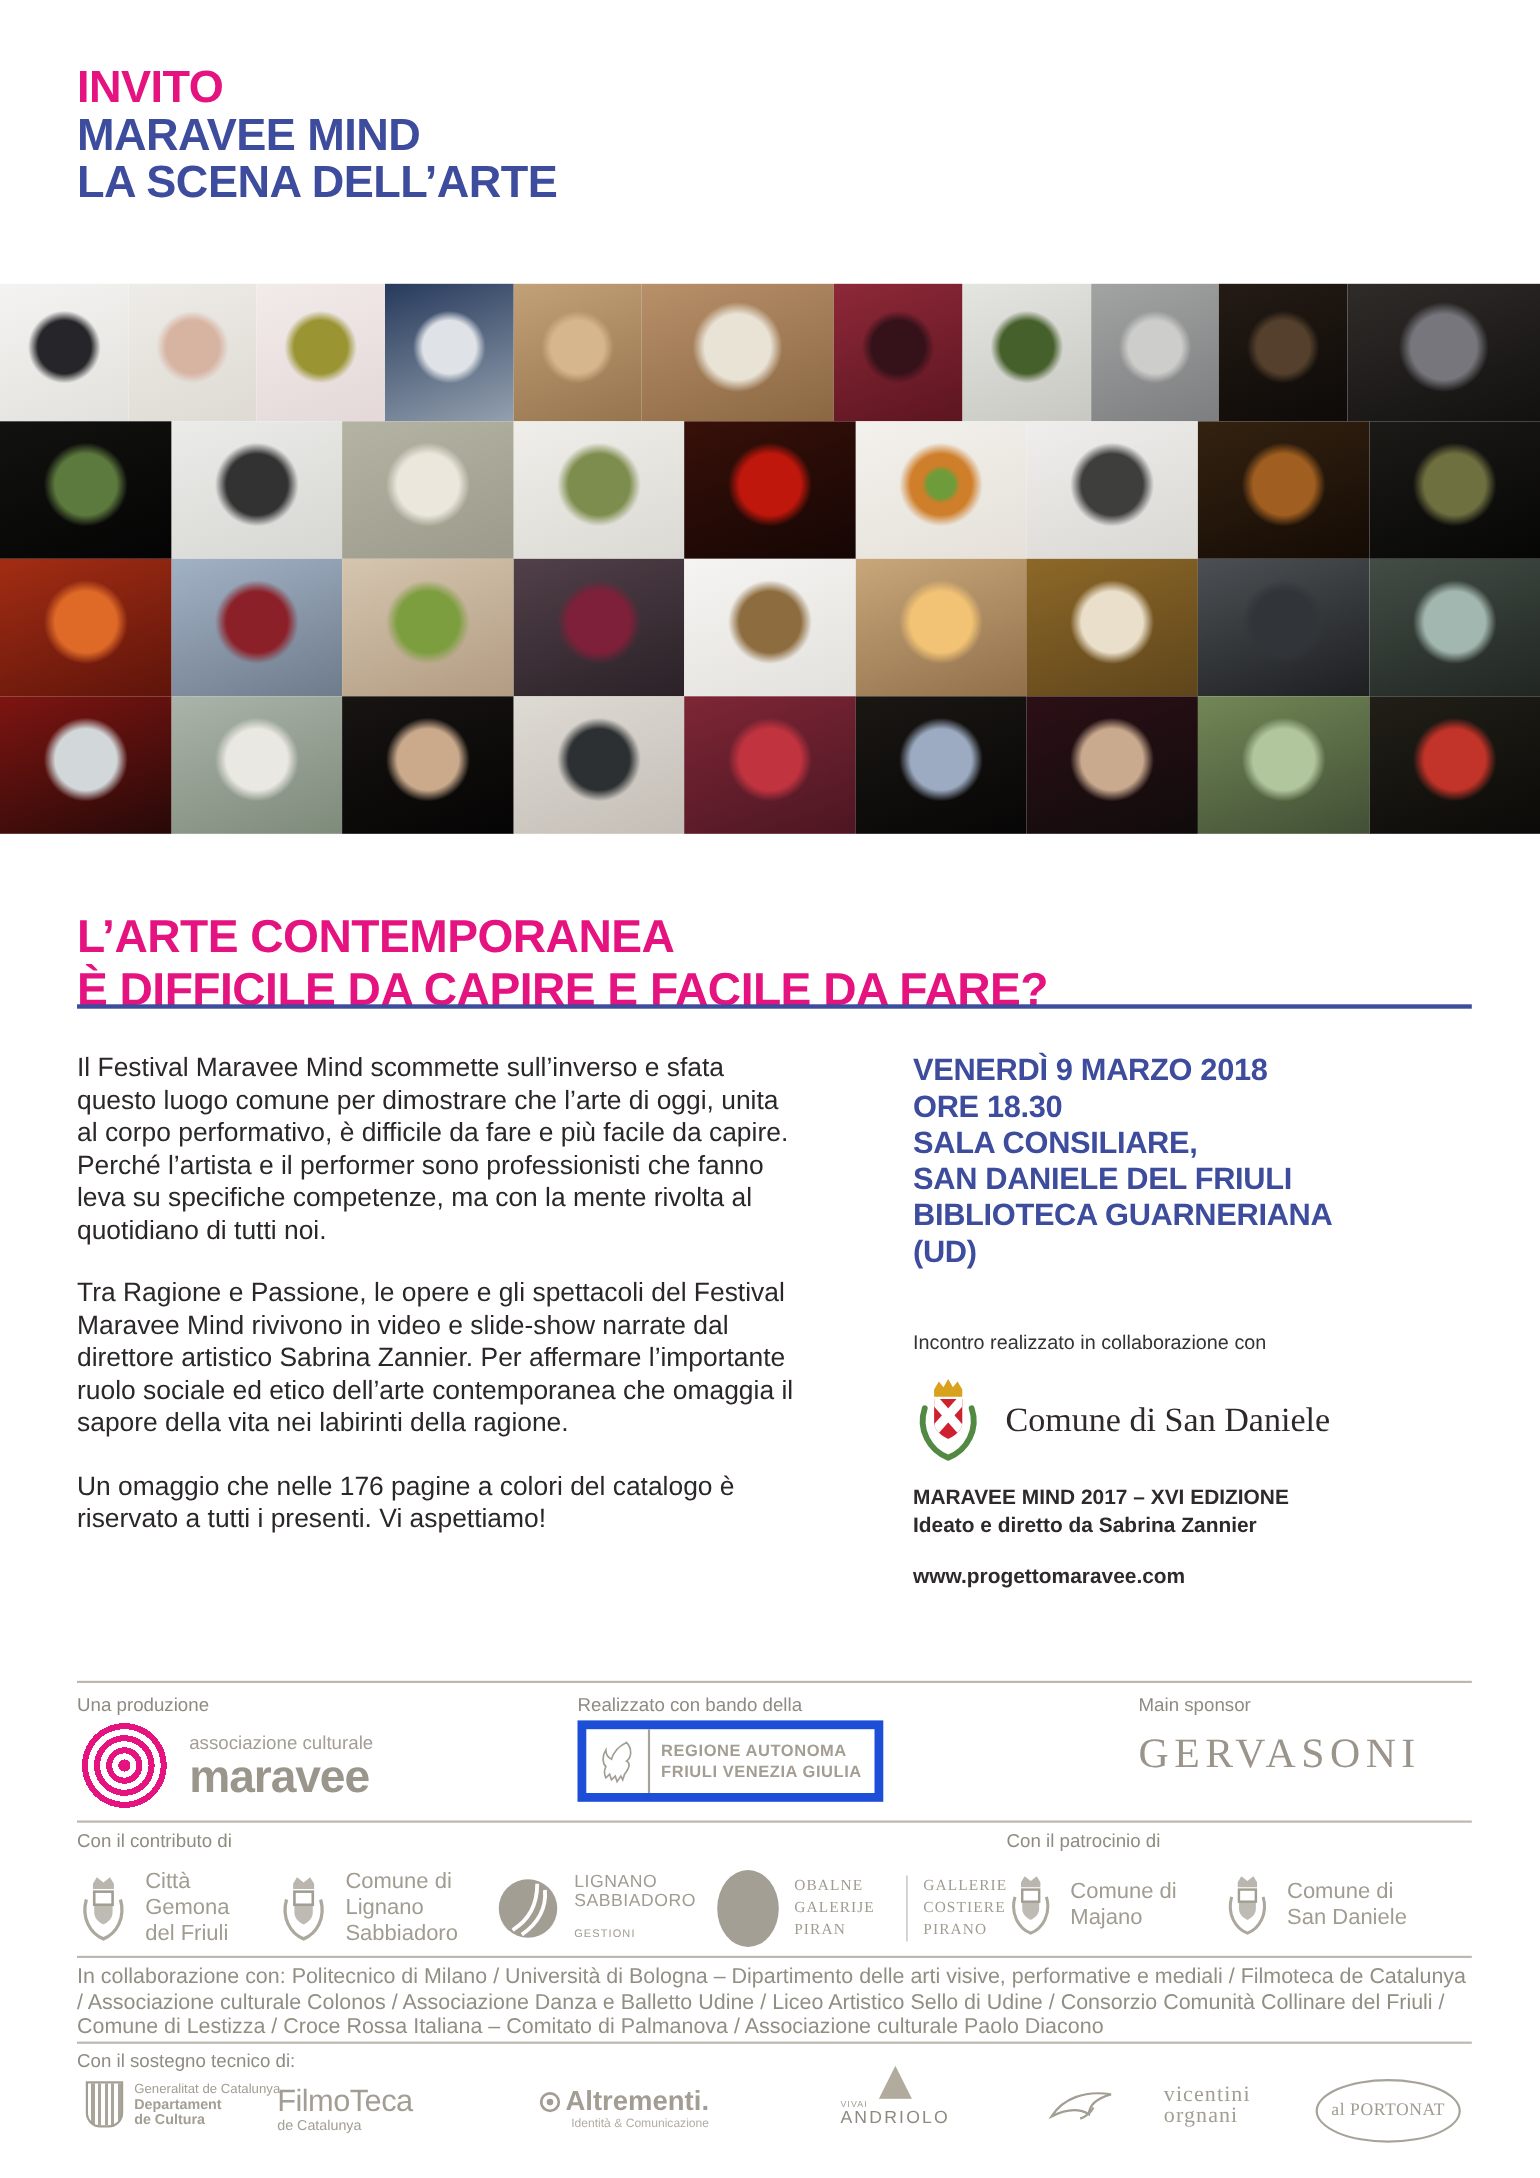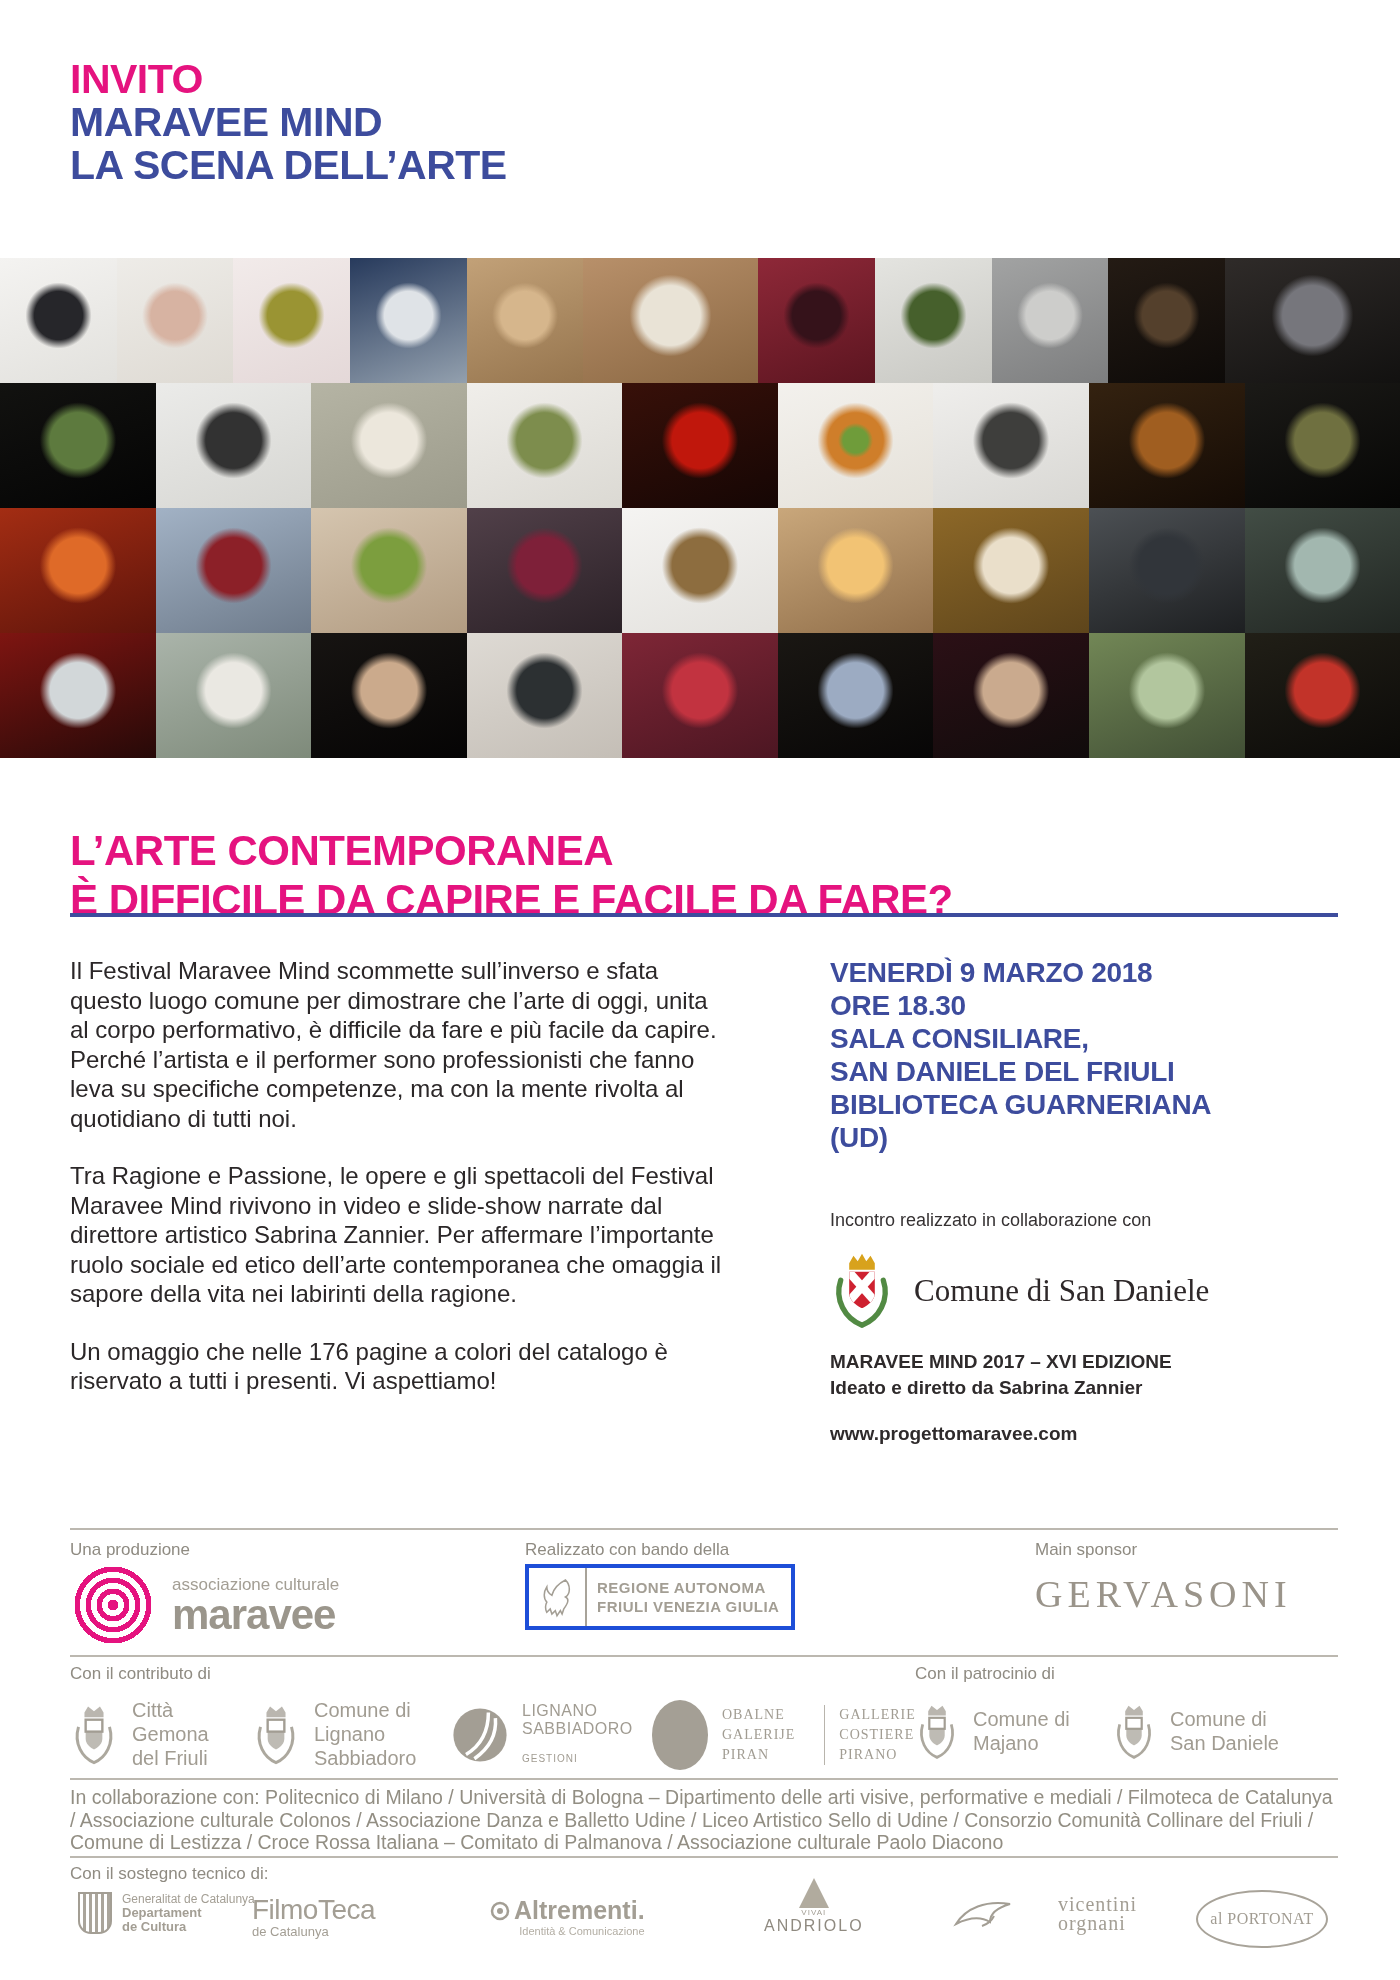--- a/index.html
+++ b/index.html
@@ -39,21 +39,21 @@
   
   .rule{left:70px;width:1268px;height:2px;background:#bcb8b0;}
   .lbl{font-size:17px;color:#8f8b82;}
   .logo-gray{color:#a39e94;}
 
   
   .spiral{width:86px;height:86px;border-radius:50%;
     background:repeating-radial-gradient(circle at 50% 50%, var(--magenta,#d80f6d) 0 5.5px, #ffffff 5.5px 11px);}
   .maravee-txt .l1{font-size:17px;color:#a39e94;}
   .maravee-txt .l2{font-size:42px;font-weight:700;color:#9b968c;line-height:40px;letter-spacing:-1px;}
-  .regione-box{display:flex;align-items:center;border:4px solid #1d4ed8;height:58px;width:262px;}
+  .regione-box{display:flex;align-items:center;border:8px solid #1d4ed8;height:58px;width:262px;}
   .regione-box .eagle-cell{width:56px;height:100%;border-right:2px solid #a8a399;display:flex;align-items:center;justify-content:center;}
   .regione-box .rtxt{padding-left:10px;font-size:15px;font-weight:700;letter-spacing:0.5px;color:#a39e94;line-height:19px;}
   .gervasoni{font-family:"Liberation Serif", serif;font-size:38px;letter-spacing:5px;color:#9a948a;}
 
   
   .logo-item{display:flex;align-items:center;gap:14px;}
   .crest-txt{font-size:20px;line-height:24px;color:#a19c92;}
   .gestioni-txt{font-size:16px;line-height:18px;letter-spacing:0.5px;color:#a19c92;}
   .gestioni-txt .small{font-size:10px;letter-spacing:1px;margin-top:12px;}
   .obalne-ellipse{width:56px;height:70px;border-radius:50%;background:#a49f95;}
@@ -332,21 +332,21 @@
       <circle cx="10" cy="10" r="8" fill="none" stroke="currentColor" stroke-width="2.5"></circle>
       <circle cx="10" cy="10" r="3" fill="currentColor"></circle>
     </svg>
     <span class="big">Altrementi.</span>
   </div>
   <div class="sub">Identità &amp; Comunicazione</div>
 </div>
 
 <div class="abs" style="left:762px;top:1878px;display:flex;flex-direction:column;align-items:center">
   <div class="tree"></div>
-  <div style="margin-top:-22px;background:#ffffff;padding:0 2px;text-align:center">
+  <div style="margin-top:-22px;background:#ffffff;padding:0 2px;text-align:left">
     <div class="andriolo-top">VIVAI</div>
     <div class="andriolo-name">ANDRIOLO</div>
   </div>
 </div>
 
 <div class="abs logo-item" style="left:952px;top:1894px;gap:8px">
   <svg width="64" height="40" viewBox="0 0 64 40" class="logo-gray">
     <path d="M4 30 C14 14 34 6 58 10 C44 14 38 20 38 28 C28 22 16 24 4 30 Z" fill="none" stroke="currentColor" stroke-width="2"></path>
     <path d="M30 32 C36 30 40 26 42 22" fill="none" stroke="currentColor" stroke-width="2"></path>
   </svg>

